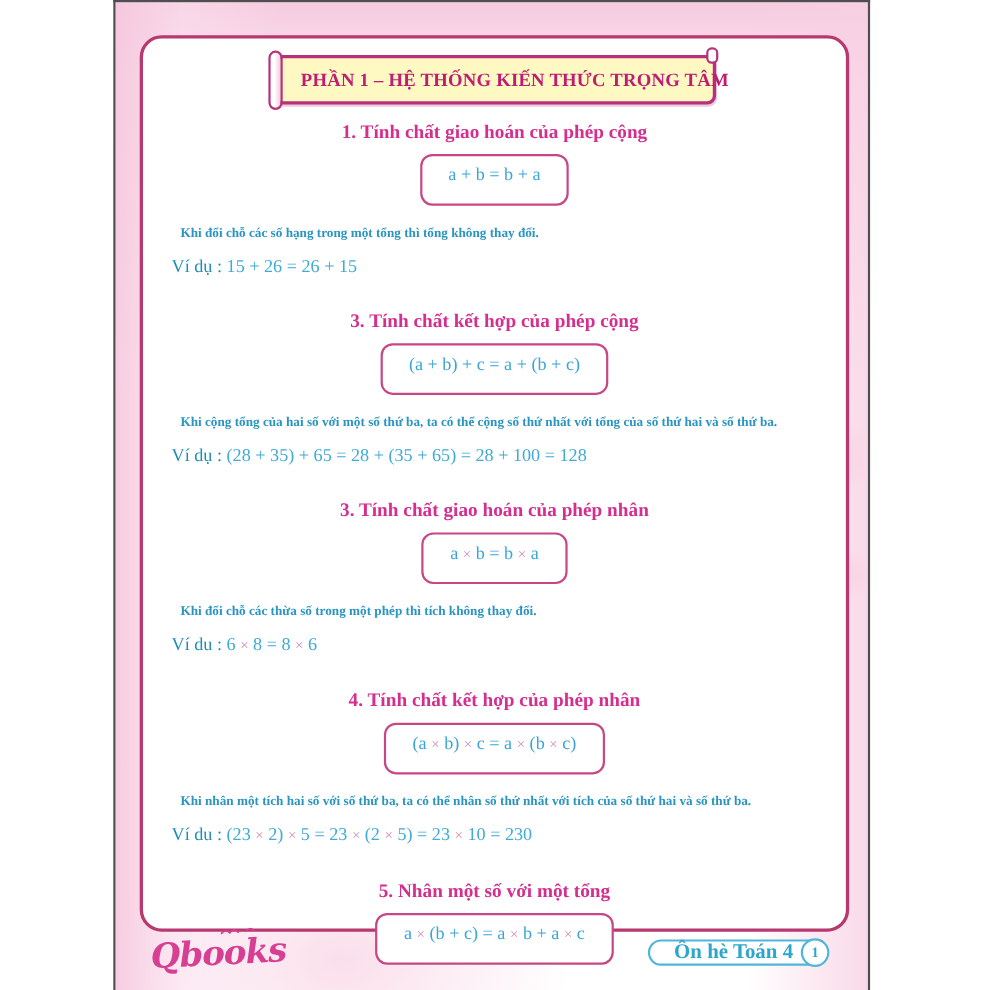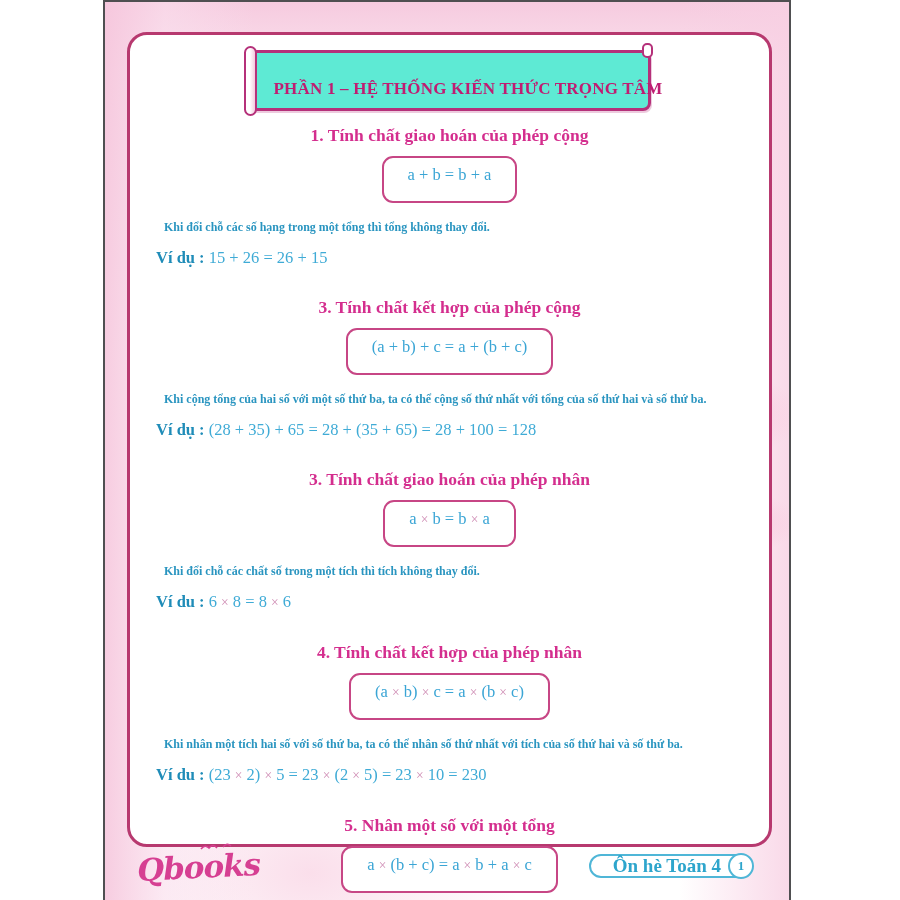--- a/index.html
+++ b/index.html
@@ -16,38 +16,38 @@
       linear-gradient(to right, rgba(246,199,221,.9) 0, rgba(250,224,238,.55) 60px, rgba(255,255,255,0) 150px),
       linear-gradient(to left, rgba(248,208,227,.8) 0, rgba(255,255,255,0) 110px),
       linear-gradient(to bottom, #f6cbdf 0, rgba(250,219,234,.8) 70px, rgba(255,255,255,0) 360px),
       radial-gradient(ellipse 300px 200px at 30% 97%, rgba(248,205,224,.65), transparent 70%),
       #ffffff;}
   
   .card{position:absolute;left:22px;top:30px;width:645px;height:815px;box-sizing:border-box;
     background:#ffffff;border:3px solid #b7396f;border-radius:20px;}
   
   .banner{position:relative;width:402px;margin:15px auto 0 auto;box-sizing:border-box;
-    border:3px solid #b5317a;border-radius:8px;background:#5eead4;text-align:center;
-    padding:26px 18px 9px 22px;box-shadow:1px 2px 0 rgba(183,49,122,.25);}
+    border:3px solid #b5317a;border-radius:8px;background:#fef9c3;text-align:center;
+    padding:10px 18px 9px 22px;box-shadow:1px 2px 0 rgba(183,49,122,.25);}
   .banner-roll-left{position:absolute;left:-8px;top:-7px;bottom:-8px;width:13px;box-sizing:border-box;
     border:2px solid #b5317a;border-radius:7px;background:linear-gradient(to right,#fff 40%,#f3cade);}
   .banner-roll-right{position:absolute;right:-5px;top:-10px;width:11px;height:15px;box-sizing:border-box;
     border:2px solid #b5317a;border-radius:5px;background:#fff;}
   .banner-title{color:#bf1d72;font-weight:bold;font-size:17px;letter-spacing:.2px;white-space:nowrap;}
   
   .section{margin:0 26px;}
   .sec-heading{color:#d42e8e;font-weight:bold;font-size:17.5px;margin-top:27px;text-align:center;}
   .sec-heading.first{margin-top:14px;}
   .formula-box{display:block;width:fit-content;margin:10px auto 0 auto;box-sizing:border-box;
     border:2.5px solid #c74685;border-radius:11px;background:#fff;
     padding:7px 24px 16px 24px;color:#3aa5d5;font-size:16.5px;white-space:nowrap;}
   .sec-body{color:#2a95c0;font-weight:bold;font-size:12px;line-height:27px;margin-top:11px;
     text-indent:8px;text-align:justify;}
   .sec-example{margin-top:5px;font-size:16.5px;line-height:24px;white-space:nowrap;}
-  .ex-label{color:#1f8cb8;font-weight:bold;}
+  .ex-label{color:#1f8cb8;font-weight:normal;}
   .math{color:#3fabd6;}
   .mul{color:#cf8cb4;font-size:.82em;}
   
   .footer-logo{position:absolute;left:32px;top:847px;width:130px;height:46px;}
   .logo-text{font-family:"DejaVu Serif", serif;font-style:italic;font-weight:bold;font-size:31px;
     color:#d63f92;transform:rotate(-3deg);display:inline-block;letter-spacing:-1px;}
   .logo-birds{position:absolute;left:62px;top:-9px;}
   .footer-badge{position:absolute;right:36px;top:852px;height:24px;box-sizing:border-box;
     border:2px solid #4fb6d7;border-radius:14px;background:#fff;display:flex;align-items:center;
     padding:0 30px 0 22px;}
@@ -85,21 +85,21 @@
         <div class="sec-body">Khi cộng tổng của hai số với một số thứ ba, ta có thể cộng số thứ nhất với tổng của số thứ hai và số thứ ba.</div>
         <div class="sec-example">
           <span class="ex-label">Ví dụ :</span>
           <span class="math">(28 + 35) + 65 = 28 + (35 + 65) = 28 + 100 = 128</span>
         </div>
       </div>
 
       <div class="section">
         <div class="sec-heading">3. Tính chất giao hoán của phép nhân</div>
         <div class="formula-box">a <span class="mul">×</span> b = b <span class="mul">×</span> a</div>
-        <div class="sec-body">Khi đổi chỗ các chất số trong một tích thì tích không thay đổi.</div>
+        <div class="sec-body">Khi đổi chỗ các thừa số trong một phép thì tích không thay đổi.</div>
         <div class="sec-example">
           <span class="ex-label">Ví du :</span>
           <span class="math">6 <span class="mul">×</span> 8 = 8 <span class="mul">×</span> 6</span>
         </div>
       </div>
 
       <div class="section">
         <div class="sec-heading">4. Tính chất kết hợp của phép nhân</div>
         <div class="formula-box">(a <span class="mul">×</span> b) <span class="mul">×</span> c = a <span class="mul">×</span> (b <span class="mul">×</span> c)</div>
         <div class="sec-body">Khi nhân một tích hai số với số thứ ba, ta có thể nhân số thứ nhất với tích của số thứ hai và số thứ ba.</div>

